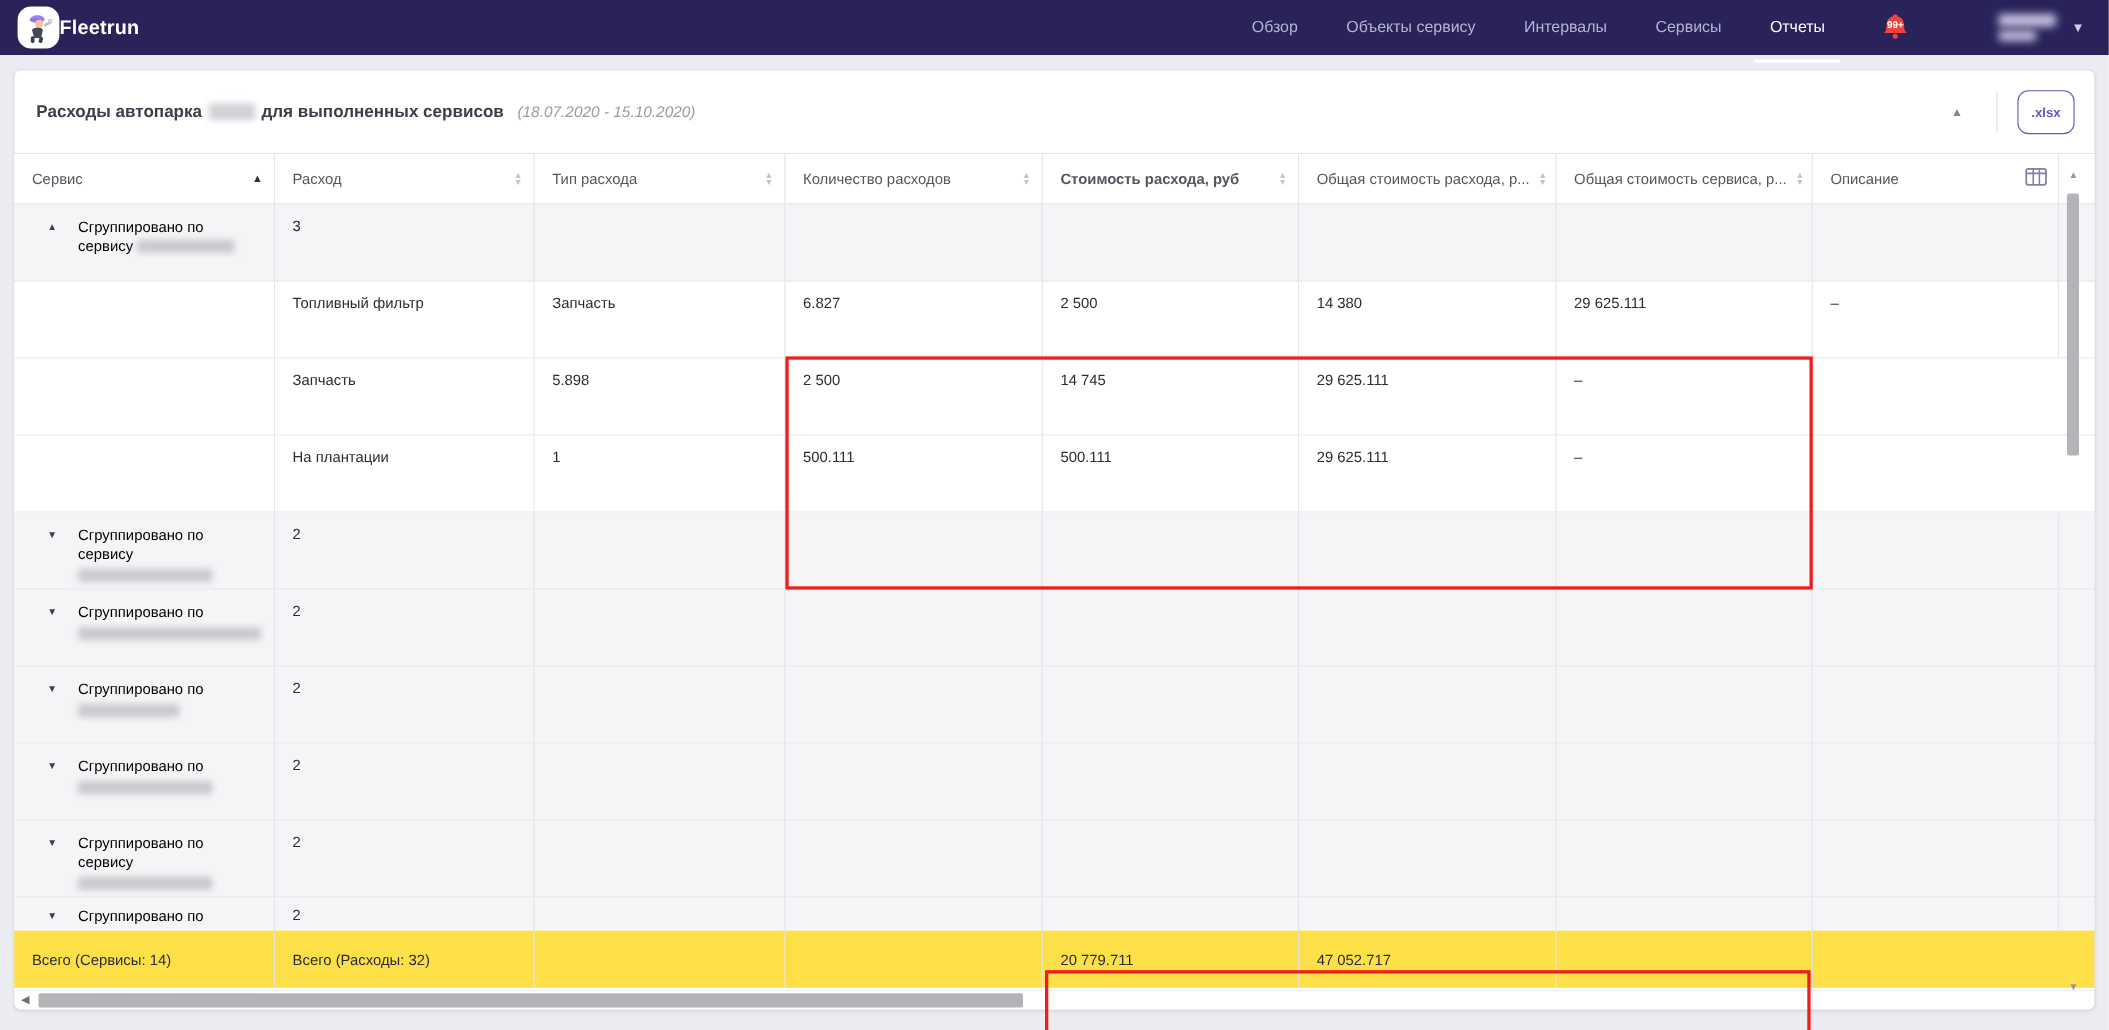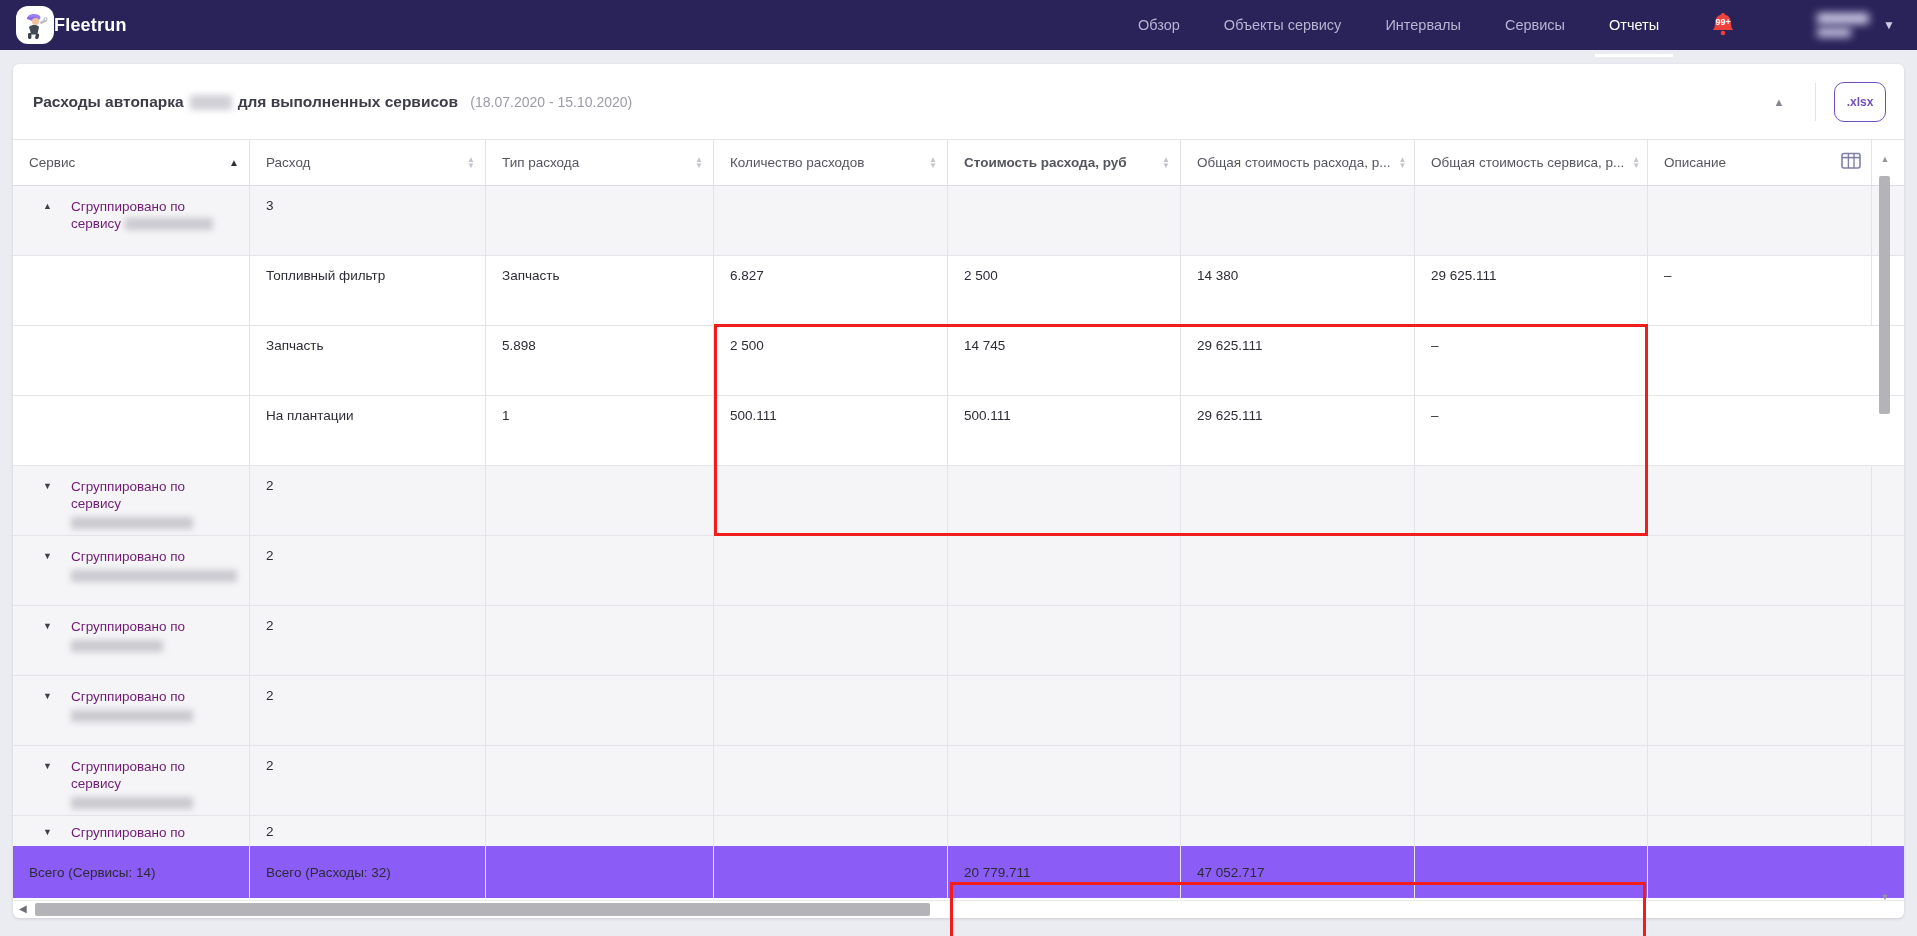--- a/index.html
+++ b/index.html
@@ -31,21 +31,21 @@
   
   .card { position:absolute; left:13px; top:64px; width:1891px; height:854px;
     background:#fff; border-radius:6px; box-shadow:0 1px 3px rgba(40,40,70,.15); }
 
   .toolbar { height:76px; display:flex; align-items:center; padding:0 18px 0 20px;
     border-bottom:1px solid #e4e4e8; }
   .report-title { font-size:15.5px; font-weight:bold; color:#3d3d49; }
   .blur { display:inline-block; background:#c9c9cf; filter:blur(3px); border-radius:2px;
     vertical-align:middle; }
   .title-blur { width:42px; height:15px; background:#d0d0d6; margin:0 6px; }
-  .report-dates { font-size:14px; color:#9b9ba6; margin-left:8px; font-weight:normal; }
+  .report-dates { font-size:14px; color:#9b9ba6; margin-left:8px; font-weight:normal;font-style:italic; }
   .toolbar-right { margin-left:auto; display:flex; align-items:center; }
   .collapse-btn { width:36px; height:36px; border:none; background:transparent; cursor:pointer;
     color:#85858f; font-size:11px; }
   .toolbar-divider { width:1px; height:38px; background:#e2e2e8; margin:0 18px; }
   .xlsx-btn { width:52px; height:40px; border:1px solid #7050c0; color:#7050c0; background:#fff;
     border-radius:10px; font-size:12px; font-weight:bold; cursor:pointer;
     font-family:"Liberation Sans", sans-serif; }
 
   
   .table-wrap { position:relative; }
@@ -61,26 +61,26 @@
   .sort { margin-left:auto; display:flex; flex-direction:column; line-height:6px;
     font-size:8px; color:#c3c3cb; padding-left:8px; }
   .sort.asc { color:#2f2f3a; font-size:10px; line-height:10px; }
   .cols-icon { margin-left:auto; cursor:pointer; }
   .row-group { background:#f5f5f7; border-bottom:1px solid #e4e4e8; height:70px; }
   .row-data { background:#fff; border-bottom:1px solid #e4e4e8; height:70px; }
   .row-trunc { height:30px; border-bottom:none; }
   .row-trunc .cell { padding-top:8px; }
   .gcell { display:flex; align-items:flex-start; }
   .caret { width:12px; font-size:9px; color:#3f3f49; cursor:pointer; margin:3px 16px 0 14px; }
-  .glabel { width:150px; line-height:17px; font-size:13.5px; color:#701a75; }
+  .glabel { width:150px; line-height:17px; font-size:13.5px; color:#000000; }
   .blur-inline { width:88px; height:12px; margin-left:4px; }
   .blur-sm { width:92px; height:12px; margin-top:3px; }
   .blur-md { width:122px; height:12px; margin-top:3px; }
   .blur-lg { width:166px; height:12px; margin-top:3px; }
-  .totals-row { background:#8b5cf6; height:52px; }
+  .totals-row { background:#fde047; height:52px; }
   .totals-row .cell { display:flex; align-items:center; padding-top:0; }
 
   
   .hl { position:absolute; border:3px solid #f11c1c; z-index:5; pointer-events:none; }
   .hl1 { left:701px; top:184px; width:934px; height:212px; }
   .hl2 { left:937px; top:742px; width:696px; height:92px; }
 
   
   .vscroll { position:absolute; right:10px; top:90px; width:18px; height:744px; z-index:6; }
   .vscroll .arr { position:absolute; left:0; width:18px; text-align:center; color:#96969e;

